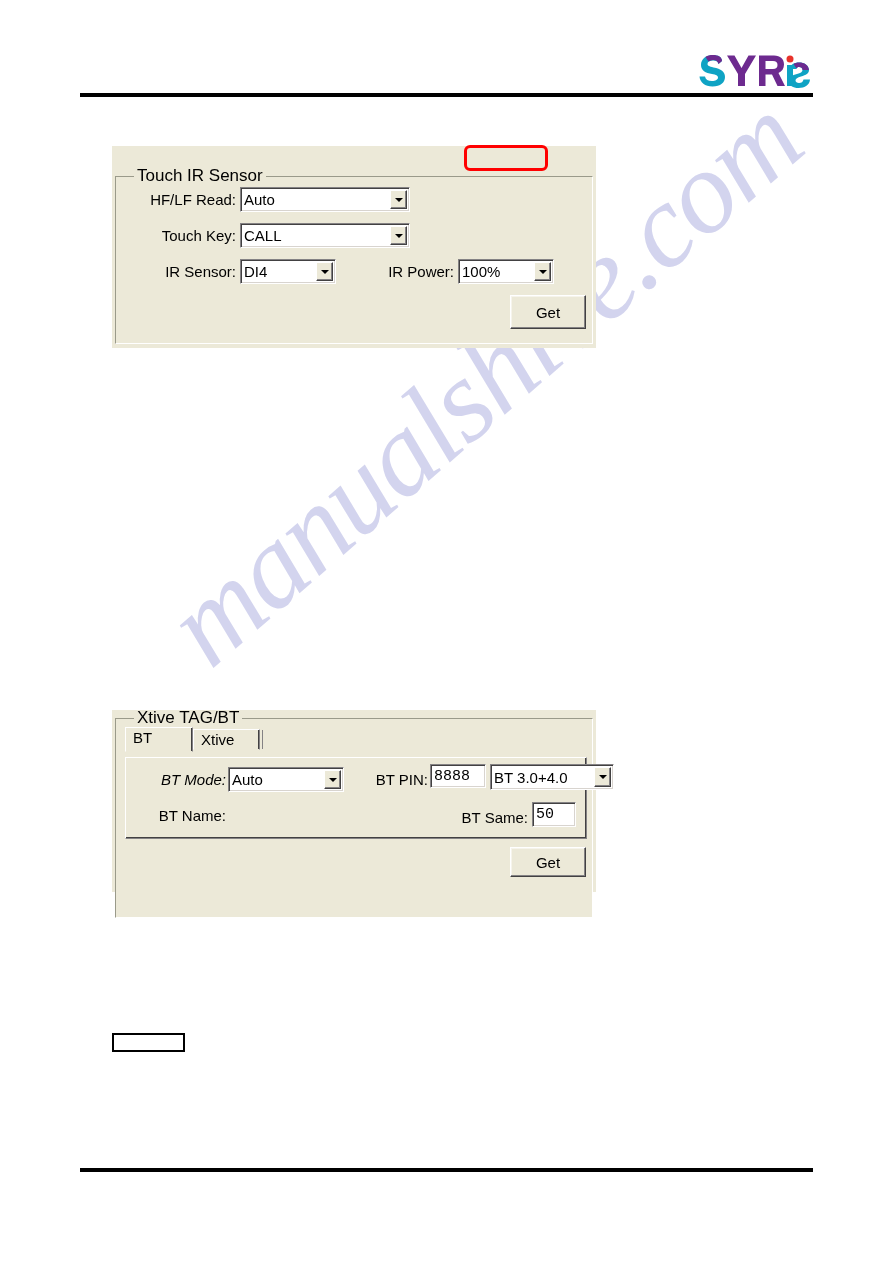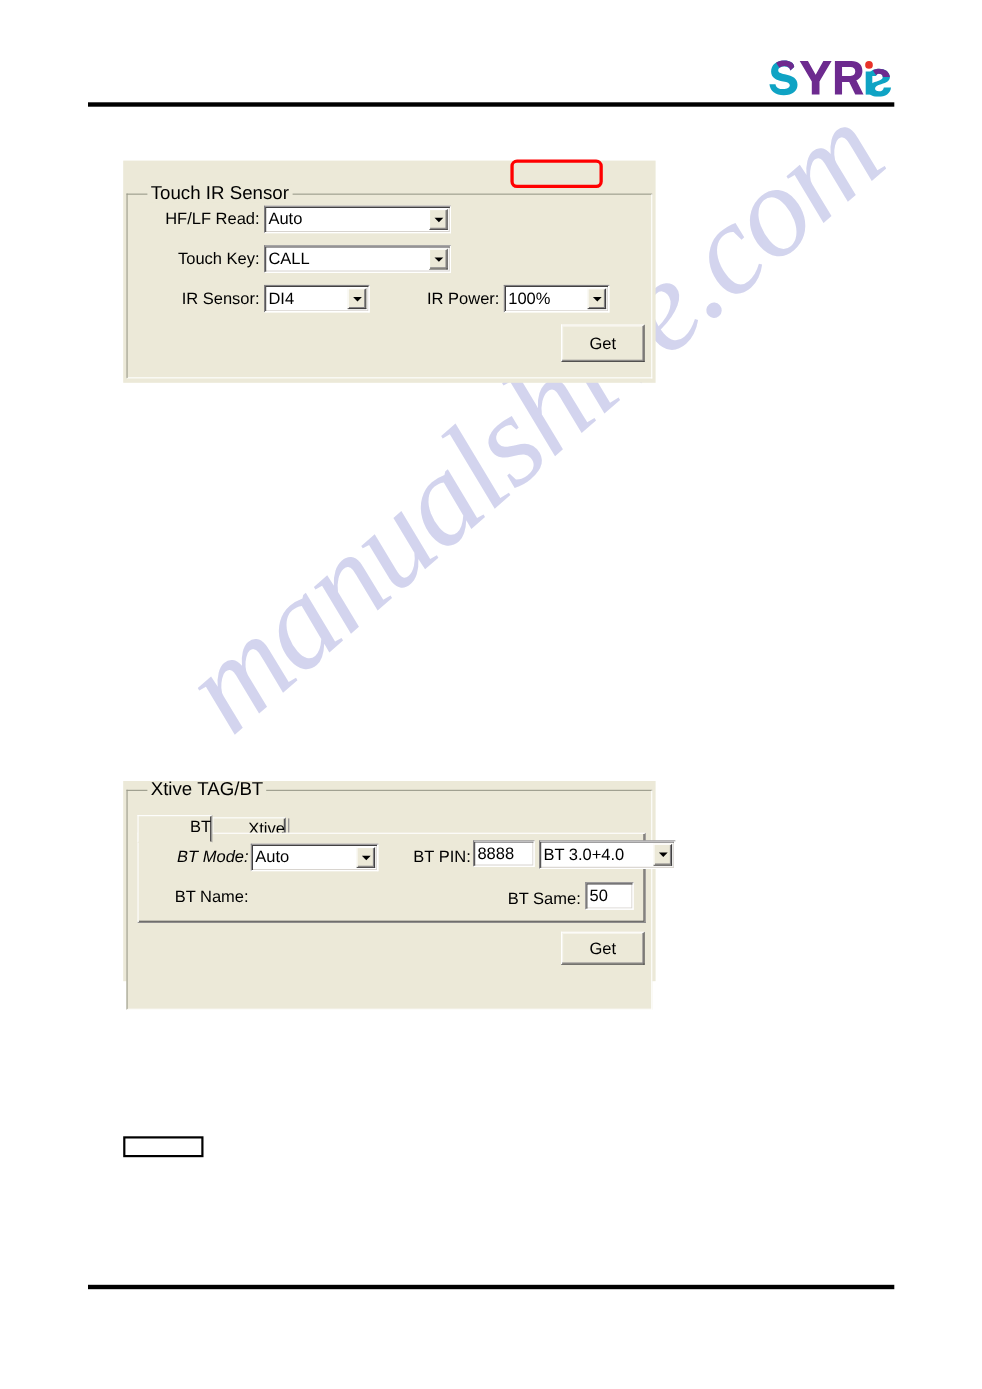--- a/index.html
+++ b/index.html
@@ -147,20 +147,21 @@
     border-color: #848284 #ffffff #ffffff #848284;
     box-sizing: border-box;
     box-shadow: inset 1px 1px 0 #424142, inset -1px -1px 0 #d8d4cf;
     font-size: 15px;
     line-height: 1;
     display: flex;
     align-items: center;
     padding-left: 3px;
     overflow: hidden;
     white-space: nowrap;
+    font-family: Liberation Mono, monospace;
   }
 
   
   .combo {
     position: absolute;
     background: #ffffff;
     border: 1px solid;
     border-color: #848284 #ffffff #ffffff #848284;
     box-sizing: border-box;
     box-shadow: inset 1px 1px 0 #424142, inset -1px -1px 0 #d8d4cf;
@@ -337,21 +338,21 @@
 
     <div class="btn" style="left:394px; top:118px; width:76px; height:34px;">Get</div>
   </div>
 </div>
 
 <div class="panel" id="panel-xtive" style="left:112px; top:710px; width:484px; height:182px;">
 
   <div class="groupbox" style="left:3px; top:8px; width:478px; height:200px;">
     <div class="gb-title">Xtive TAG/BT</div>
 
-    <div class="inner-tabs" style="left:9px; top:22px; width:180px;text-align:right;">
+    <div class="inner-tabs" style="left:9px; top:8px; width:180px;">
       <div class="itab sel" style="left:0; width:68px;">BT</div>
       <div class="itab unsel" style="left:68px; width:67px;">Xtive</div>
       <div class="itab-sep" style="left:137px;"></div>
     </div>
 
     <div class="inner-tab-body" style="left:9px; top:38px; width:462px; height:82px;">
 
       <div class="lbl" style="left:10px; top:13px; width:90px;font-style:italic;">BT Mode:</div>
       <div class="combo" style="left:102px; top:9px; width:116px; height:25px;">
         <span class="combo-value">Auto</span>

